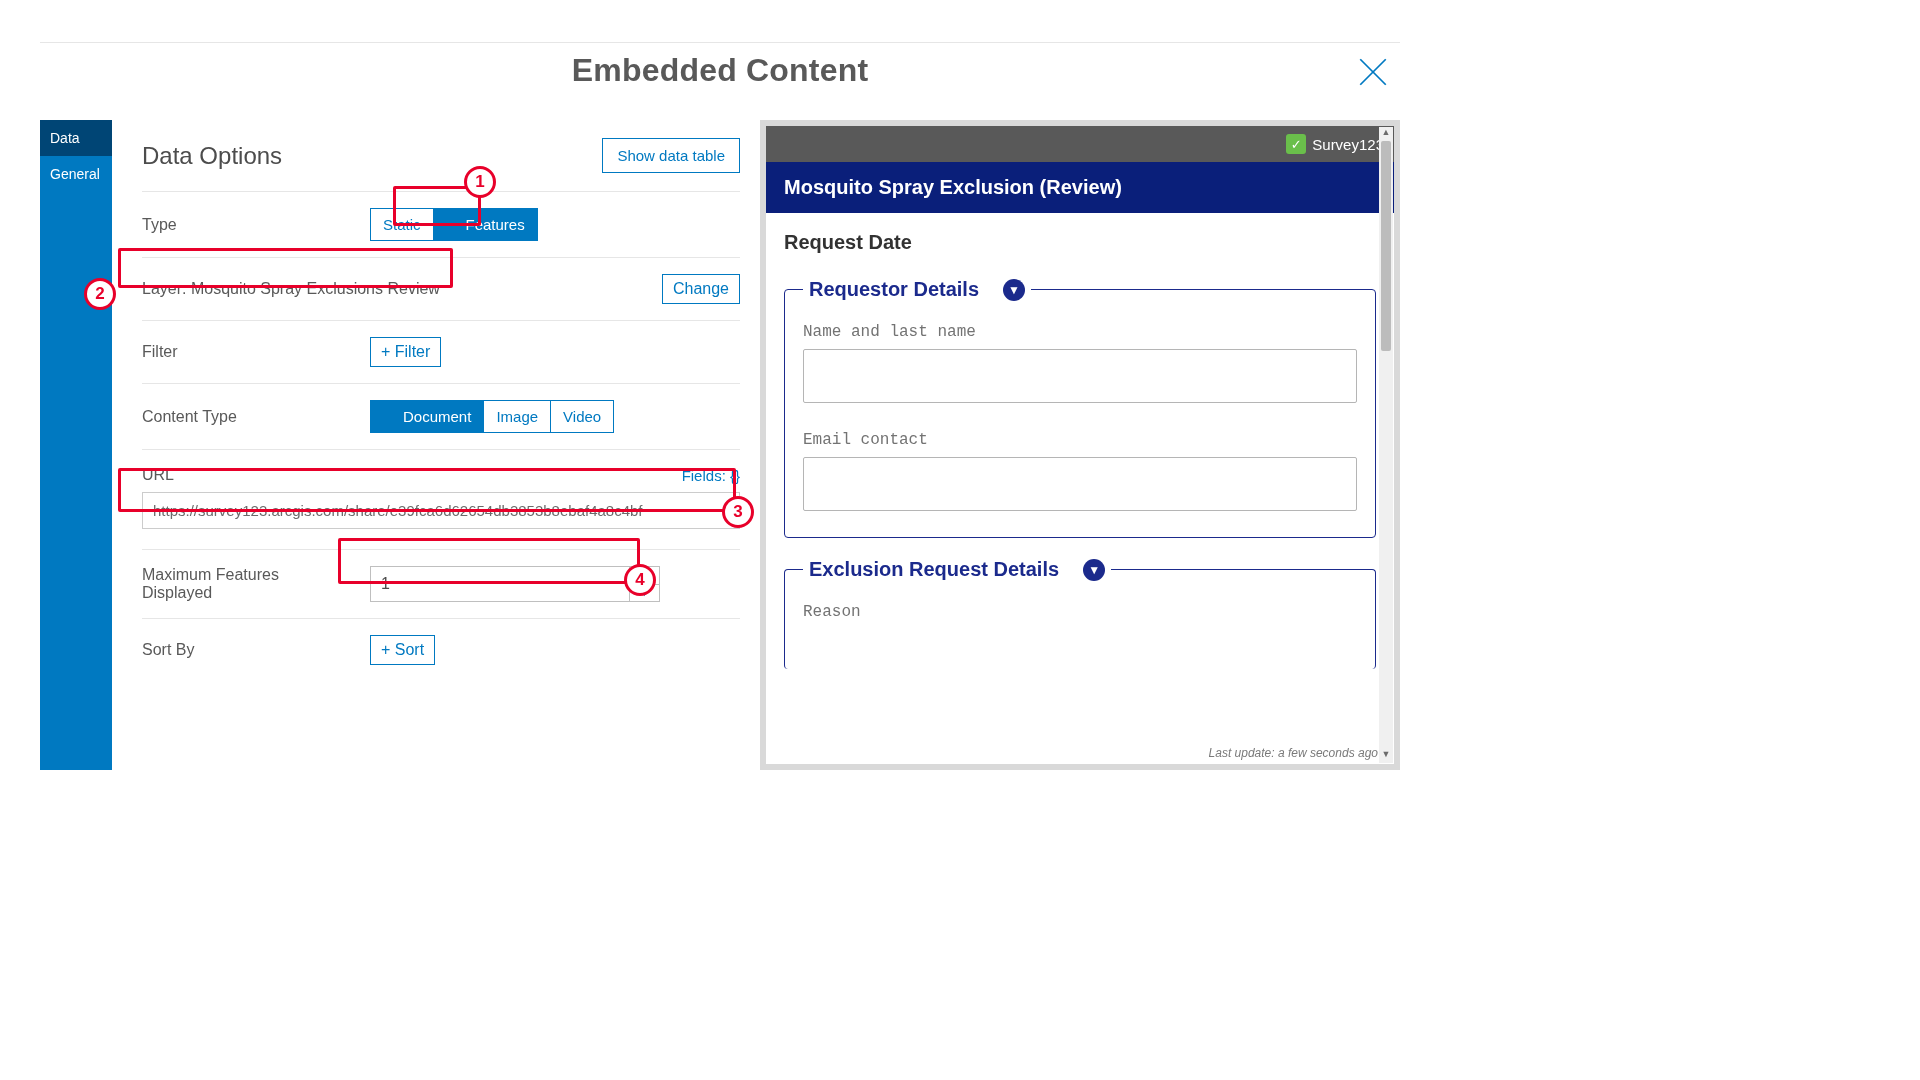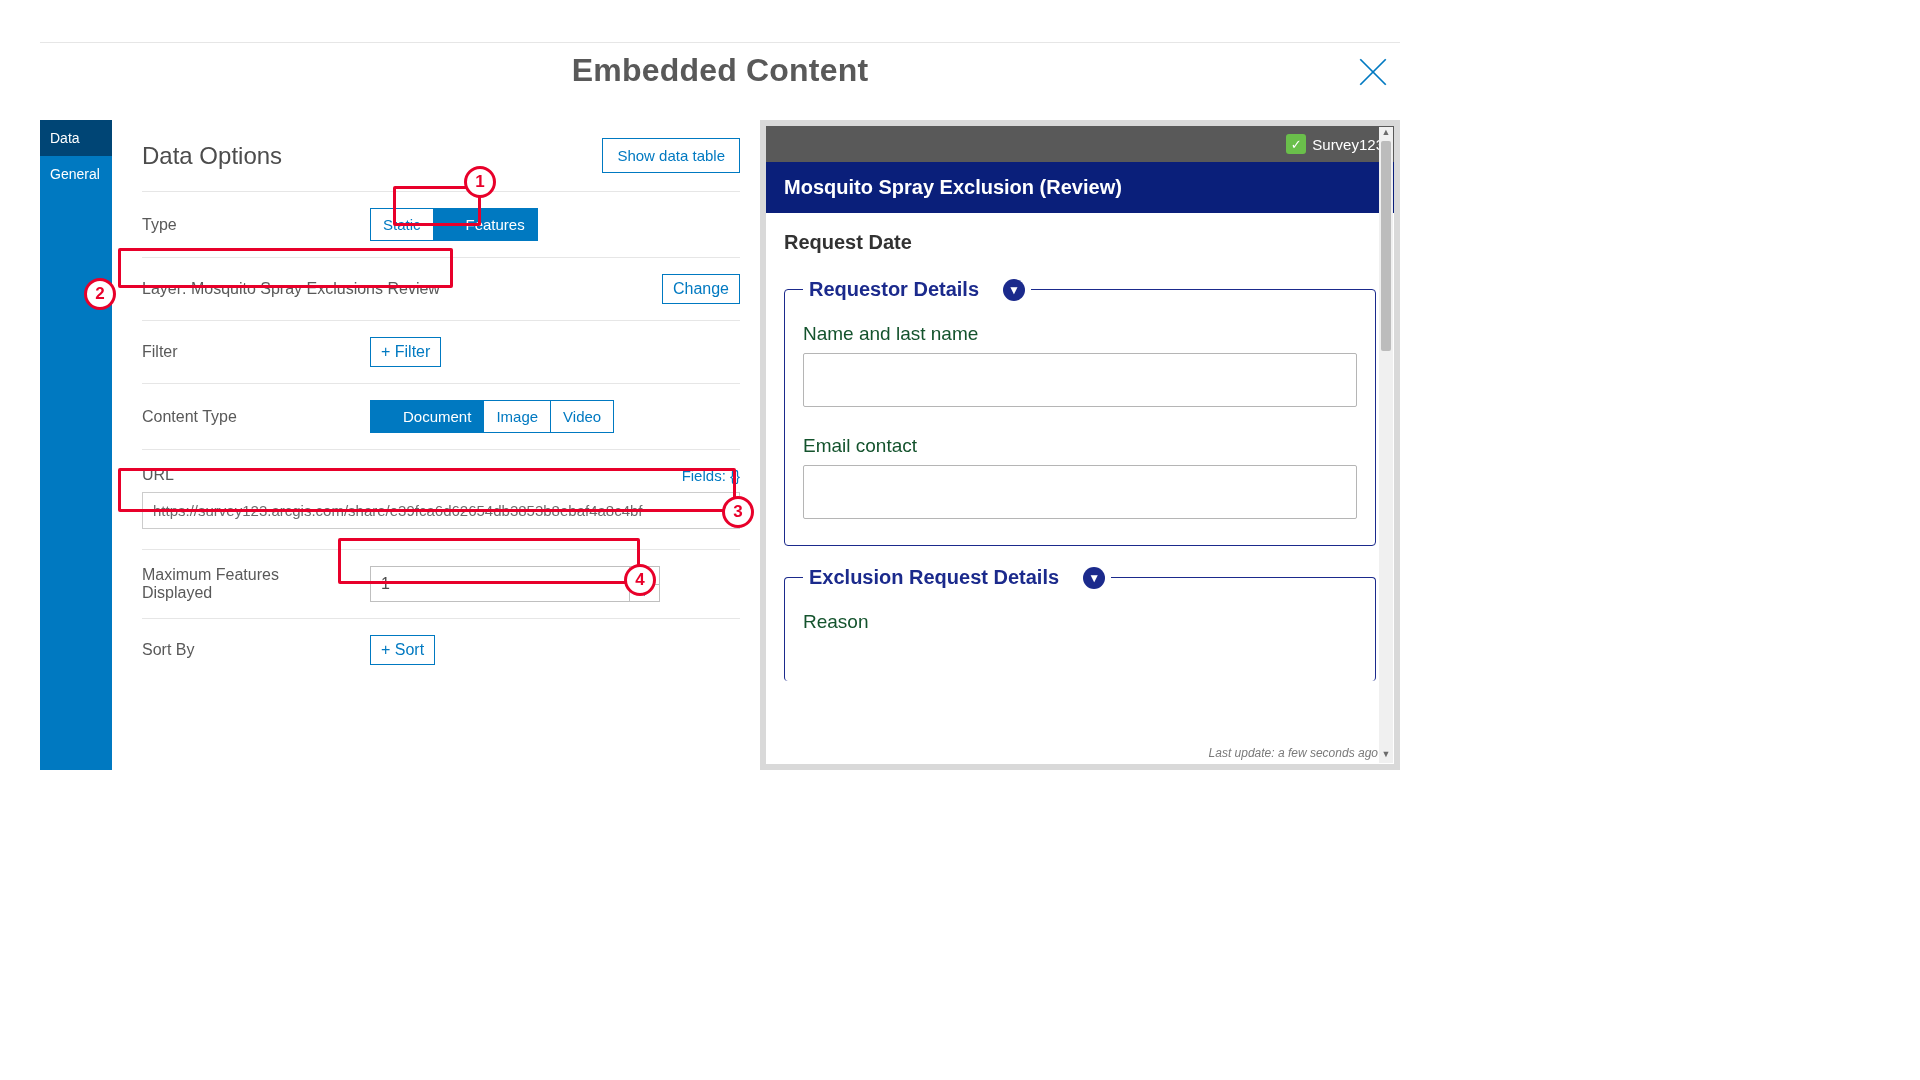--- a/index.html
+++ b/index.html
@@ -251,23 +251,24 @@
   .collapse-dot {
     width: 22px; height: 22px;
     background: #1b2a8c;
     border-radius: 50%;
     color: #fff;
     display: inline-flex;
     align-items: center; justify-content: center;
     font-size: 12px;
   }
   .field-label {
-    font-size: 19px;
-    color: #14532d;
+    font-size: 16px;
+    color: #737373;
     margin-bottom: 8px;
+    font-family: Liberation Mono, monospace;
   }
   .field-input {
     width: 100%;
     height: 54px;
     border: 1px solid #b5b5b5;
     border-radius: 2px;
     background: #fff;
   }
   .field-block { margin-bottom: 28px; }
 

